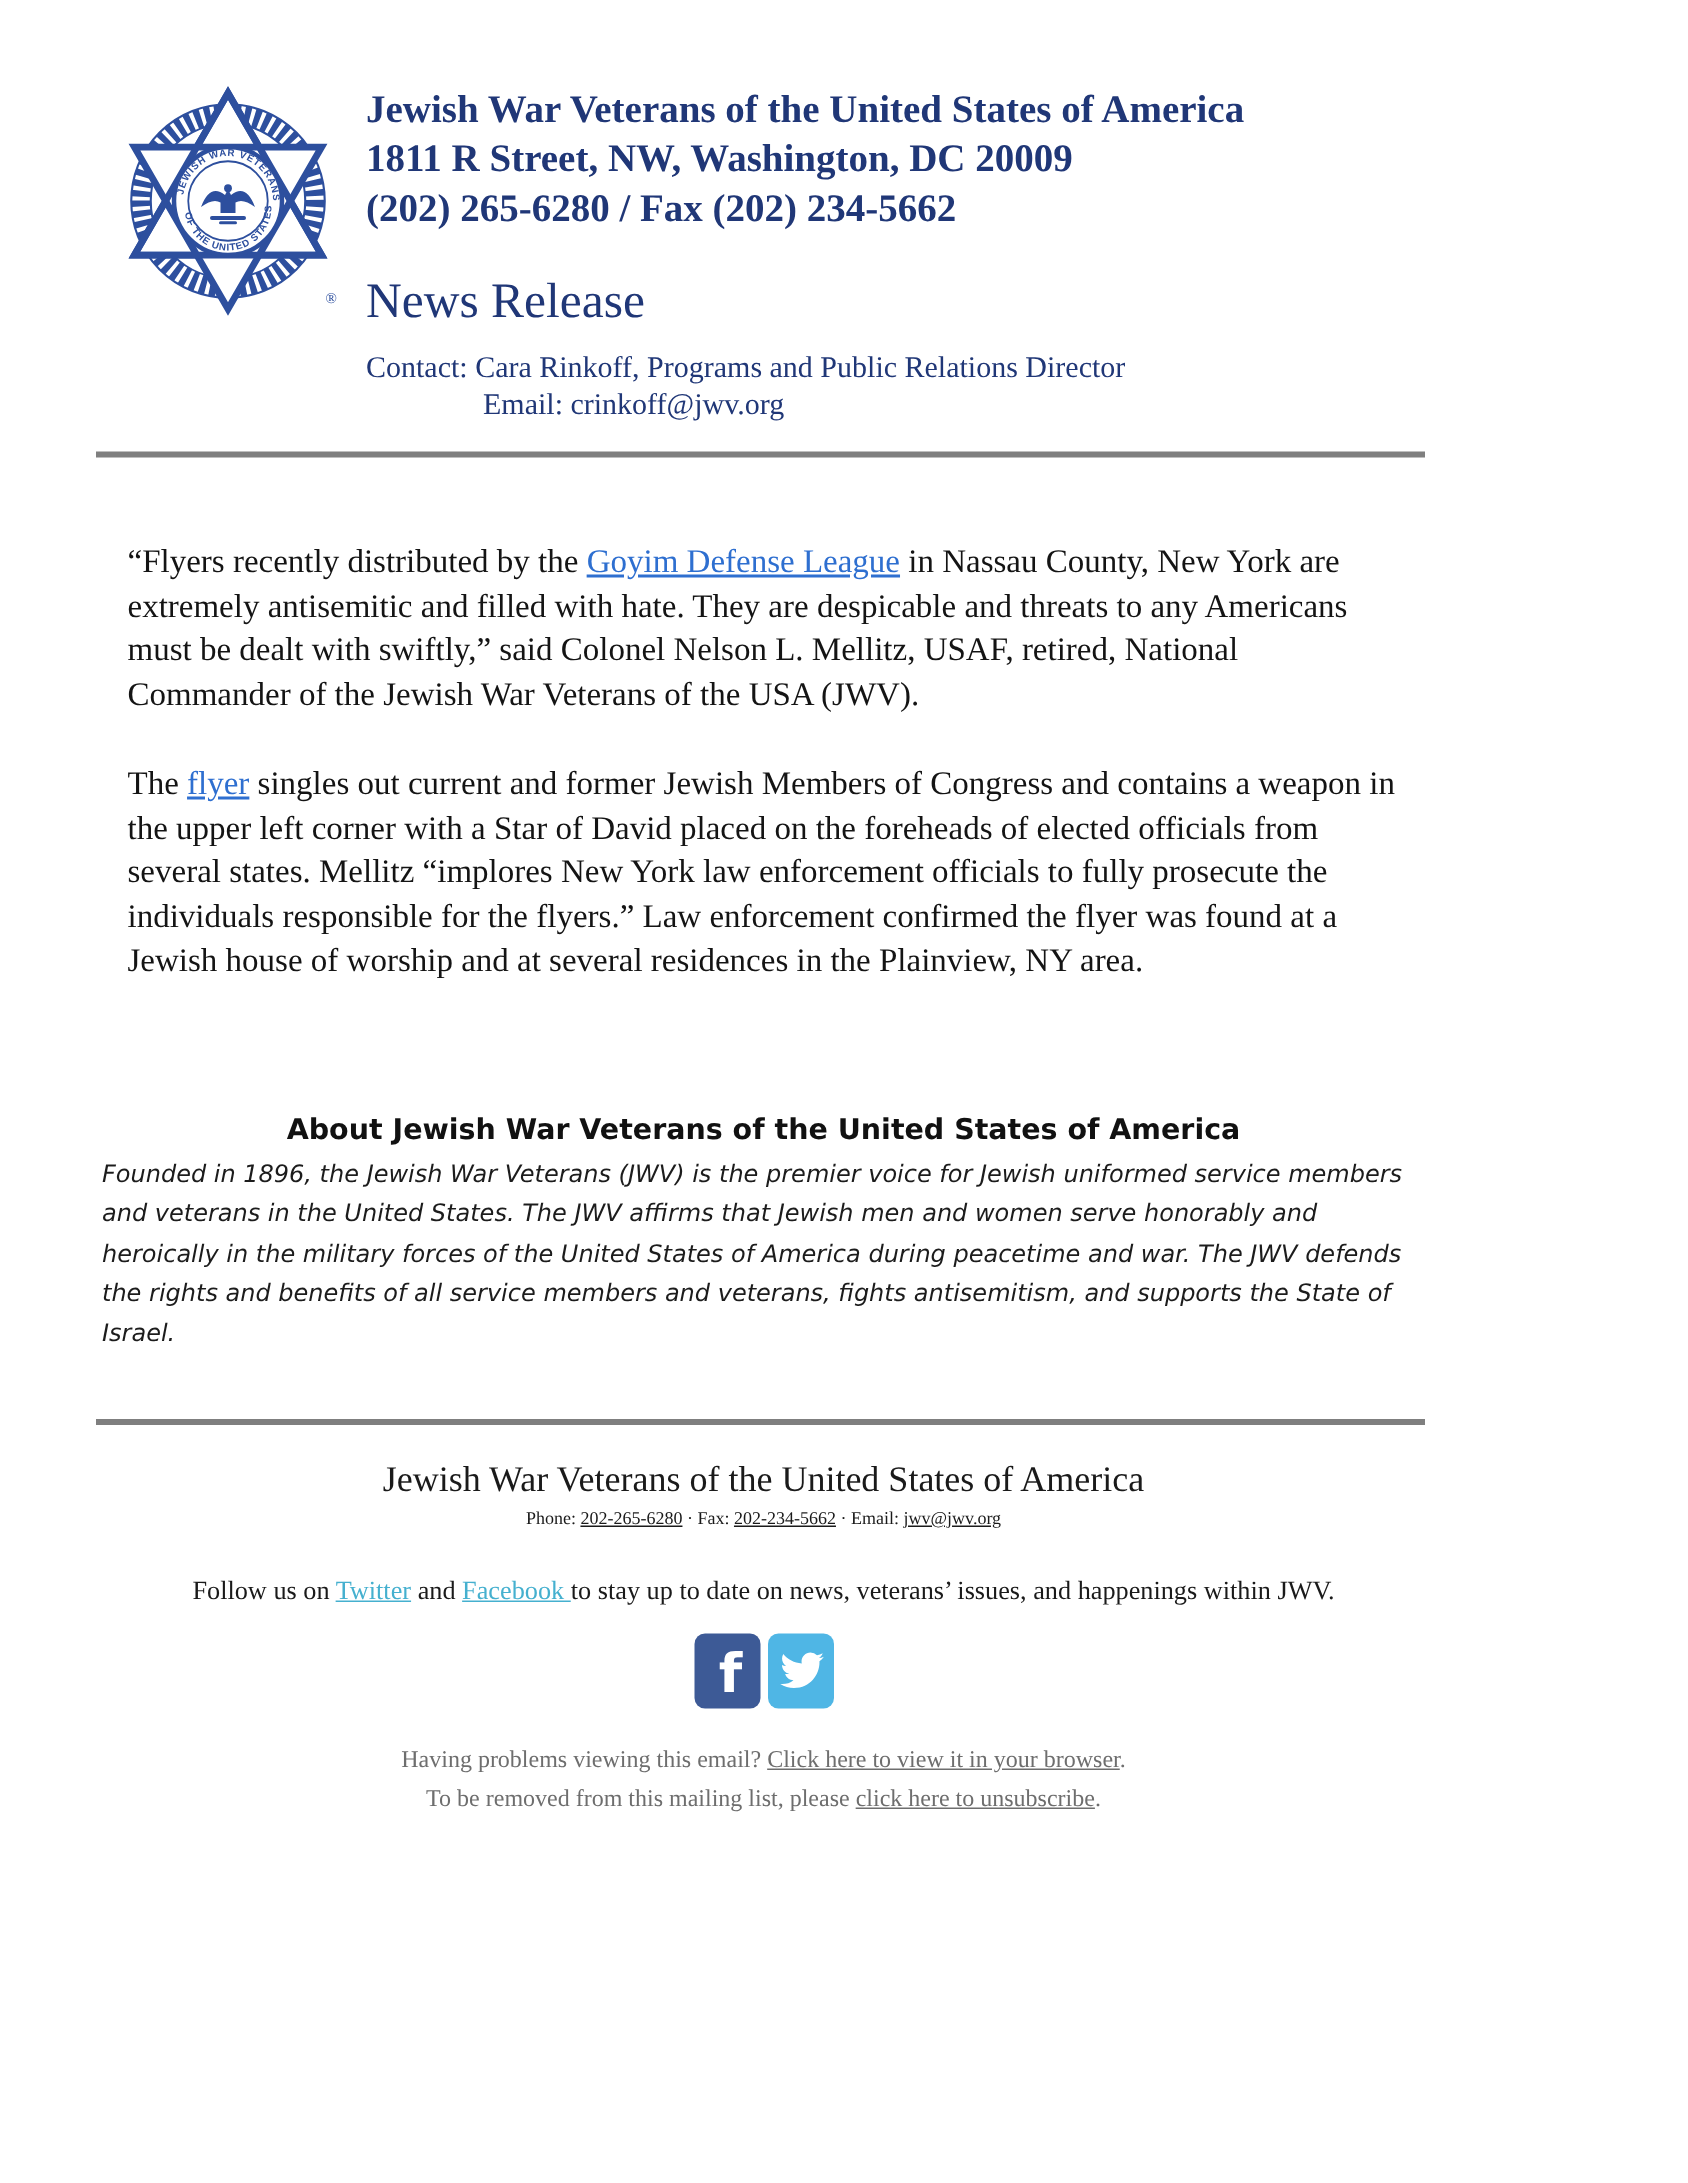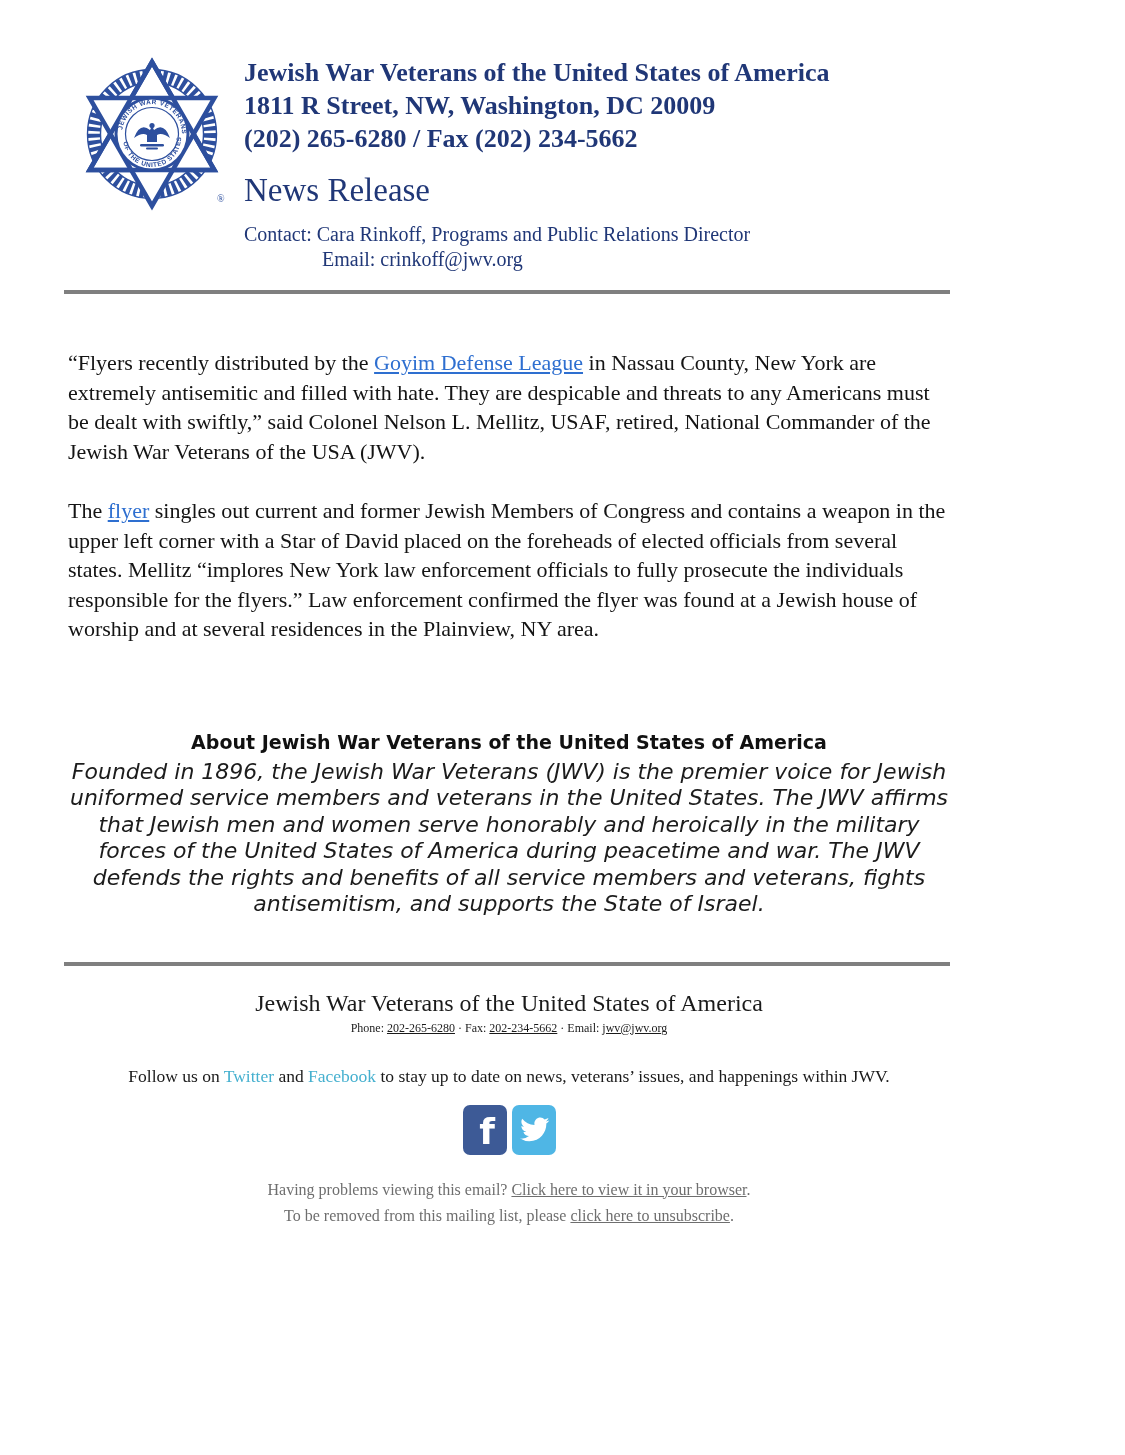--- a/index.html
+++ b/index.html
@@ -19,56 +19,56 @@
     width:1125px;height:1455px;background:#ffffff;overflow:hidden;
     font-family:"Liberation Serif", serif;color:var(--ink);
   }
   .page{width:882px;margin-left:68px;}
 
   
   .header{display:flex;padding-top:50px;}
   .logo-wrap{width:152px;flex:0 0 152px;position:relative;margin-left:8px;}
   .header-text{margin-left:16px;padding-top:6px;}
   .org-lines{color:var(--navy);font-weight:bold;font-size:26px;line-height:33px;}
-  .news-release{color:var(--navy);font-size:33px;line-height:40px;margin-top:15px;font-weight:normal;}
+  .news-release{color:var(--navy);font-size:33px;line-height:40px;margin-top:26px;font-weight:normal;}
   .contact-lines{color:var(--navy);font-size:20px;line-height:25px;margin-top:12px;}
   .contact-email{padding-left:78px;}
 
   .rule{border:0;height:4px;background:var(--rule-gray);margin:18px 0 0 -4px;width:886px;}
 
   
   .headline{
     margin-top:78px;text-align:center;font-weight:bold;color:#000;
     font-size:25px;line-height:34px;
   }
-  .body-par{font-size:22px;line-height:29.5px;color:var(--ink);margin:0;}
+  .body-par{font-size:22px;line-height:29.5px;color:var(--ink);margin:17px;}
   .par-1{margin-top:54px;}
   .par-2{margin-top:30px;}
   .body-link{color:var(--link-blue);text-decoration:underline;cursor:pointer;}
 
   
   .about-heading{
     margin-top:86px;text-align:center;font-family:"DejaVu Sans", sans-serif;
     font-weight:bold;font-size:19px;line-height:24px;color:#111;
   }
   .about-body{
-    margin-top:5px;text-align:center;font-family:"DejaVu Sans", sans-serif;
-    font-style:italic;font-size:22px;line-height:26.5px;color:#1c1c1c;
+    margin-top:5px;font-family:"DejaVu Sans", sans-serif;
+    font-style:italic;font-size:16px;line-height:26.5px;color:#1c1c1c;
   }
 
   .rule-2{margin-top:44px;}
 
   
   .footer-org{margin-top:24px;text-align:center;font-size:24px;color:#1a1a1a;}
   .footer-address{margin-top:10px;text-align:center;font-size:17px;color:#1a1a1a;}
   .footer-address span{text-decoration:underline;}
   .footer-contact{margin-top:4px;text-align:center;font-size:12px;color:#1a1a1a;}
   .plain-link{color:#1a1a1a;text-decoration:underline;cursor:pointer;}
   .follow-line{margin-top:30px;text-align:center;font-size:17.5px;color:#1a1a1a;}
-  .sky{color:var(--sky-link);cursor:pointer;}
+  .sky{color:var(--sky-link);text-decoration:underline;cursor:pointer;}
 
   .social-row{margin-top:18px;display:flex;justify-content:center;gap:5px;}
   .social-btn{width:44px;height:50px;border-radius:7px;display:flex;align-items:center;justify-content:center;cursor:pointer;}
   .fb{background:var(--facebook-blue);}
   .tw{background:var(--twitter-blue);}
 
   .fineprint{margin-top:22px;text-align:center;font-size:16px;line-height:26px;color:var(--gray-text);}
   .fineprint .gray-link{color:var(--gray-text);text-decoration:underline;cursor:pointer;}
 
   

